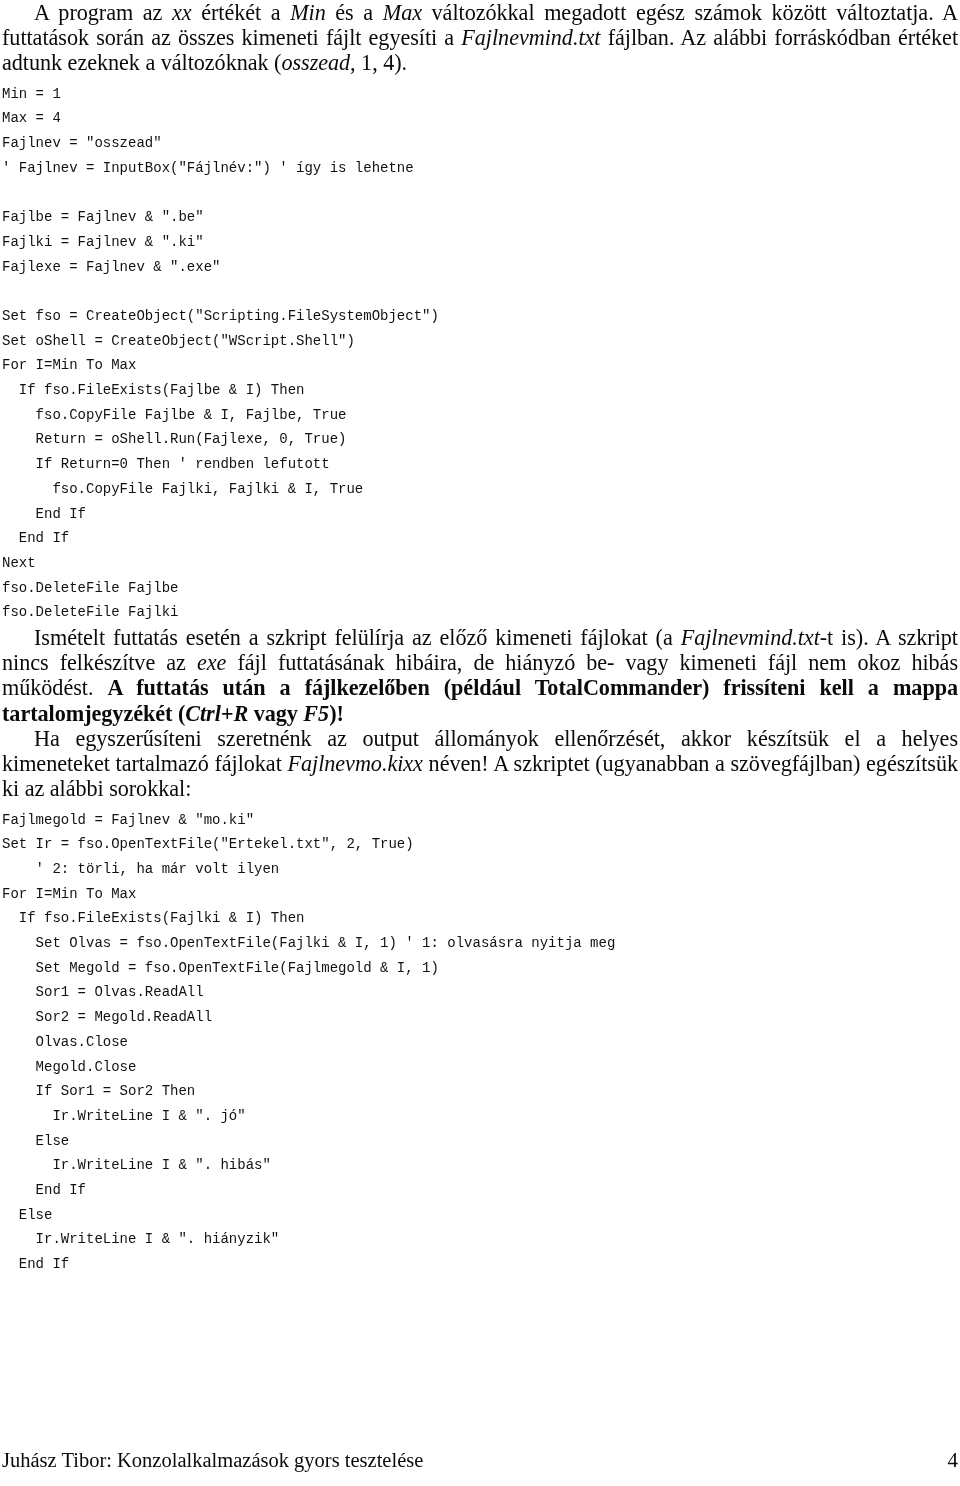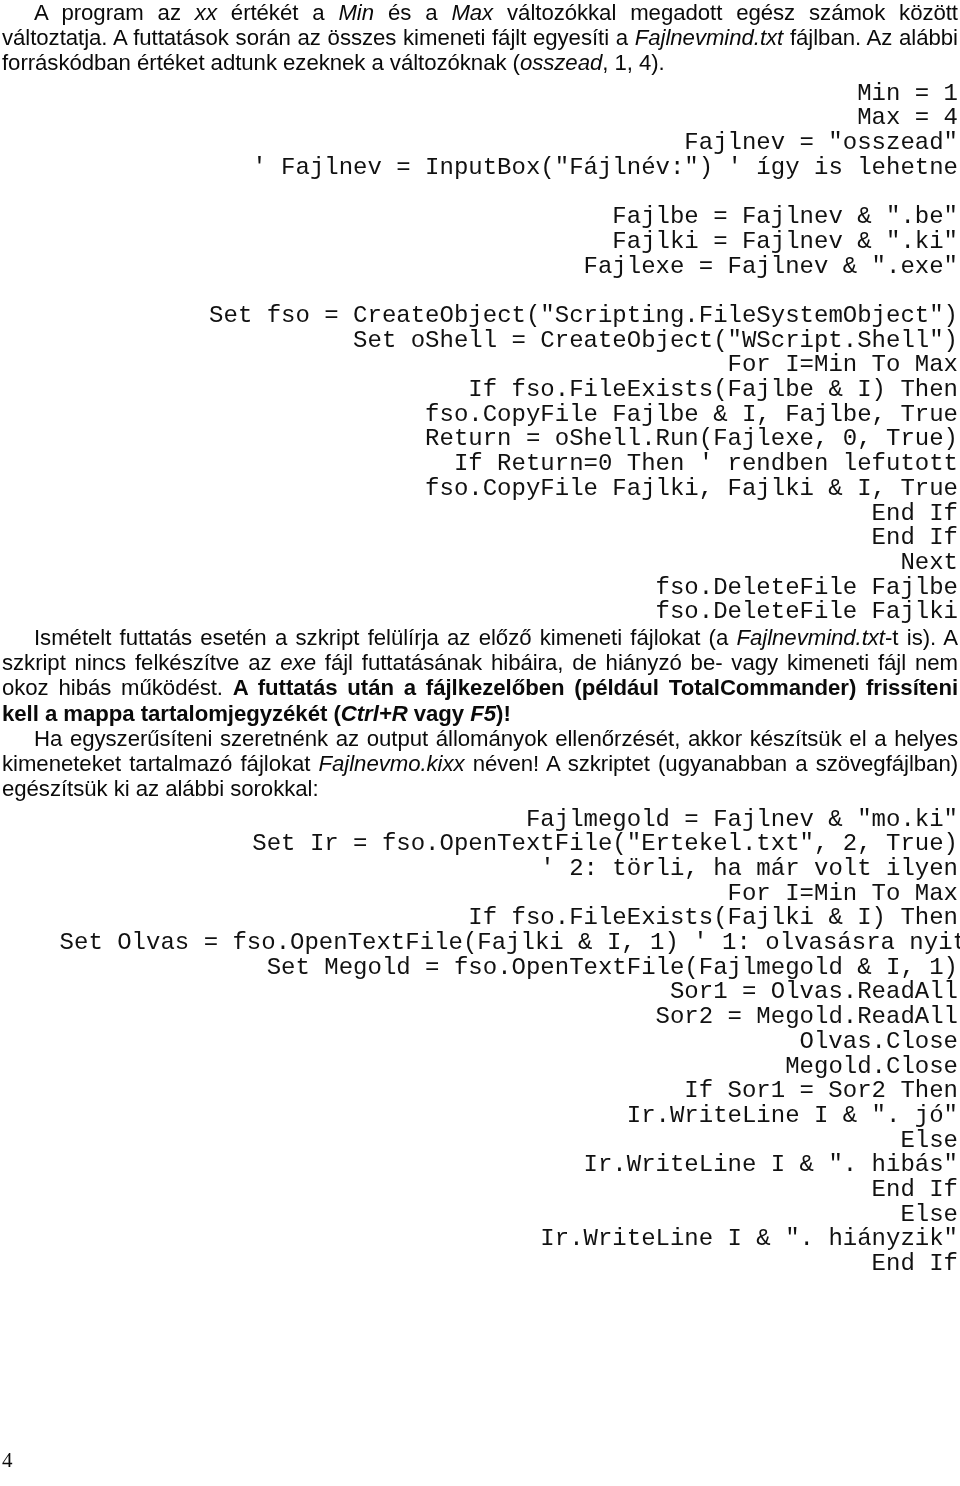--- a/index.html
+++ b/index.html
@@ -23,36 +23,35 @@
     box-sizing: border-box;
     padding: 0 2px;
   }
   p.body-text {
     margin: 0;
     font-size: 22.2px;
     line-height: 25.2px;
     text-align: justify;
     text-justify: inter-word;
     text-indent: 32px;
-    font-family: Liberation Sans, sans-serif;
+    font-family: Liberation Serif, serif;
     letter-spacing: -0.05px;
   }
   p.body-text i { font-style: italic; }
   p.body-text b { font-weight: bold; }
   p.body-text b i { font-weight: bold; font-style: italic; margin-top: 12px; }
 
   pre.code {
     margin: 0;
     font-family: "Liberation Mono", "DejaVu Sans Mono", monospace;
-    font-size: 24px;
+    font-size: 14px;
     line-height: 24.7px;
     white-space: pre;
     color: #111111;
     letter-spacing: 0px;
-    text-align: right;
   }
 
   .gap-s { height: 6px; }
 
   .footer {
     position: absolute;
     left: 2px;
     right: 2px;
     bottom: 14px;
     display: flex;
@@ -118,16 +117,17 @@
     If Sor1 = Sor2 Then
       Ir.WriteLine I &amp; ". jó"
     Else
       Ir.WriteLine I &amp; ". hibás"
     End If
   Else
     Ir.WriteLine I &amp; ". hiányzik"
   End If</pre>
 
   <div class="footer">
+    <span>Juhász Tibor: Konzolalkalmazások gyors tesztelése</span>
     <span class="pageno">4</span>
   </div>
 
 </div>
 
 </body></html>

